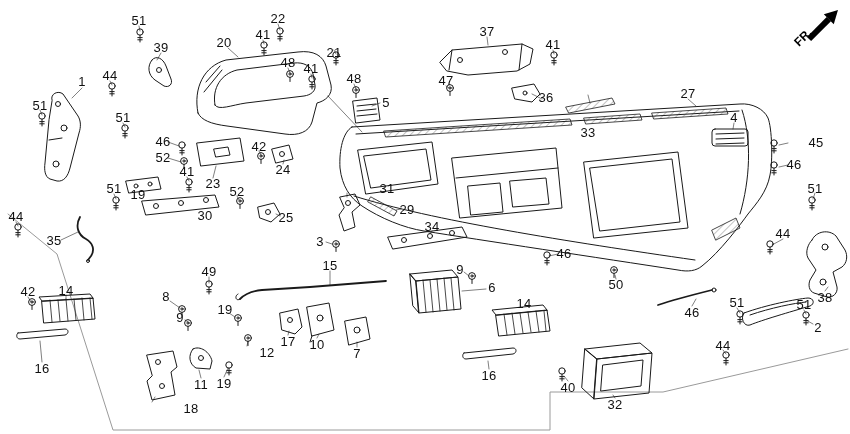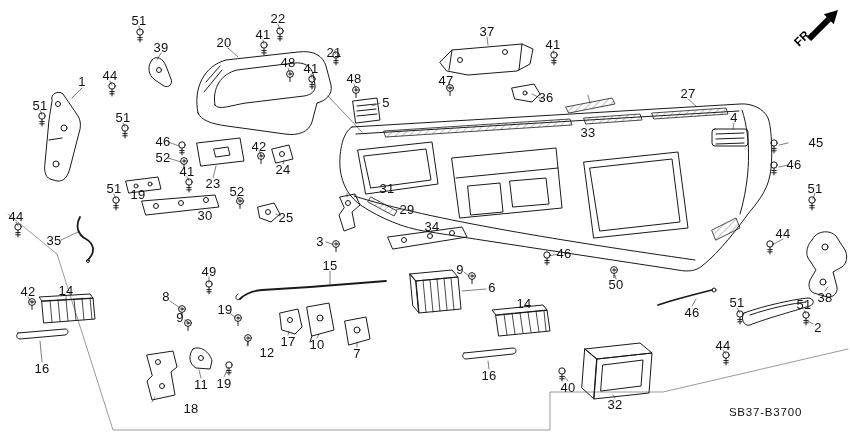--- a/index.html
+++ b/index.html
@@ -367,14 +367,13 @@
       <div class="part-label" style="left: 357px; top: 353px;">7</div>
       <div class="part-label" style="left: 42px; top: 368px;">16</div>
       <div class="part-label" style="left: 489px; top: 375px;">16</div>
       <div class="part-label" style="left: 201px; top: 384px;">11</div>
       <div class="part-label" style="left: 224px; top: 383px;">19</div>
       <div class="part-label" style="left: 568px; top: 387px;">40</div>
       <div class="part-label" style="left: 152px; top: 408px; margin-left: 39px;">18</div>
       <div class="part-label" style="left: 615px; top: 404px;">32</div>
     </div>
 
-  <div class="diagram-code">SB37-B3700</div>
 </div>
 
 </body></html>

